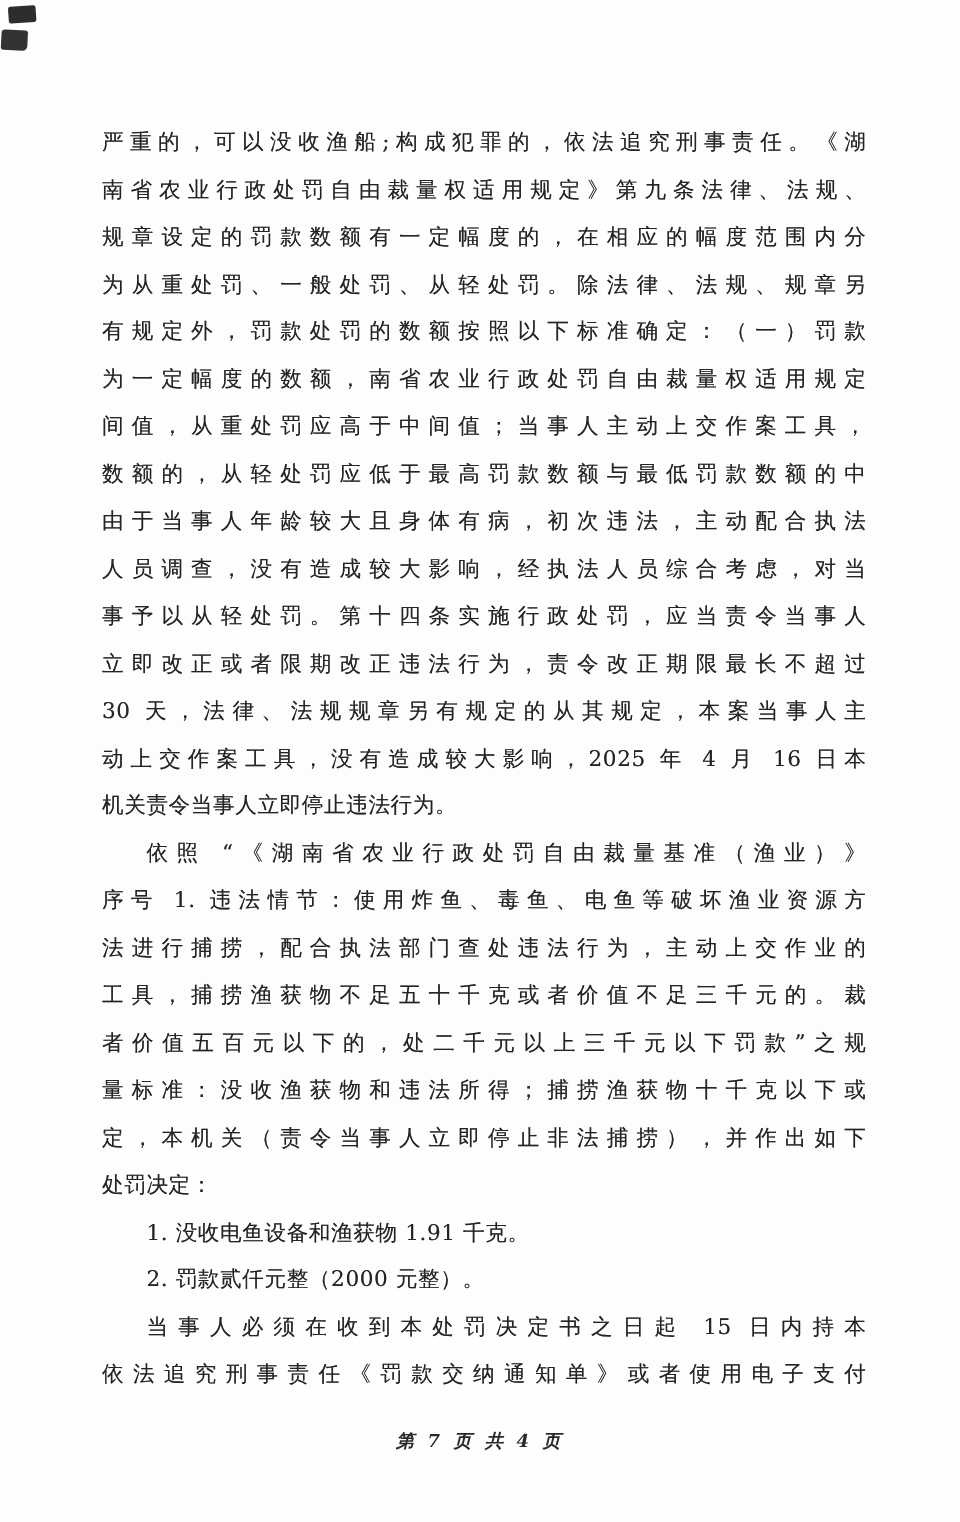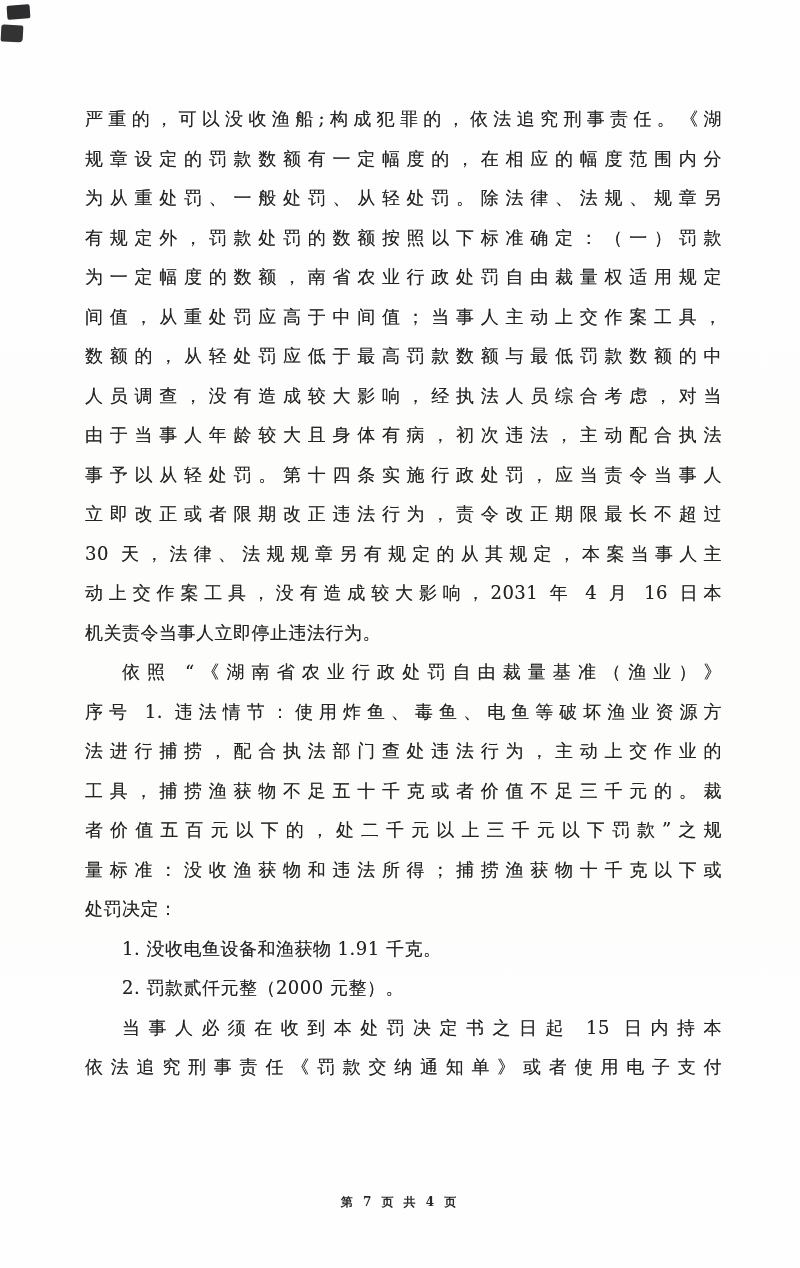--- a/index.html
+++ b/index.html
@@ -61,56 +61,59 @@
     text-indent: 37px;
   }
   .page-footer {
     position: absolute;
     left: 0;
     top: 1191px;
     width: 100%;
     text-align: center;
   }
   .page-footer span {
-    font-size: 12px;
+    font-size: 15px;
     font-weight: 600;
     letter-spacing: 3px;
     color: #2a2a2a;
+    font-style: italic;
   }
 </style>
 </head>
 <body>
 
 <div class="page">
 
   <div class="scan-mark m1"></div>
   <div class="scan-mark m2"></div>
 
   <main class="doc-body">
     <div id="lines">
         <div class="line justify">严重的，可以没收渔船;构成犯罪的，依法追究刑事责任。《湖</div>
+        <div class="line justify">南省农业行政处罚自由裁量权适用规定》第九条法律、法规、</div>
         <div class="line justify">规章设定的罚款数额有一定幅度的，在相应的幅度范围内分</div>
         <div class="line justify">为从重处罚、一般处罚、从轻处罚。除法律、法规、规章另</div>
         <div class="line justify">有规定外，罚款处罚的数额按照以下标准确定：（一）罚款</div>
         <div class="line justify">为一定幅度的数额，南省农业行政处罚自由裁量权适用规定</div>
         <div class="line justify">间值，从重处罚应高于中间值；当事人主动上交作案工具，</div>
         <div class="line justify">数额的，从轻处罚应低于最高罚款数额与最低罚款数额的中</div>
+        <div class="line justify">由于当事人年龄较大且身体有病，初次违法，主动配合执法</div>
         <div class="line justify">人员调查，没有造成较大影响，经执法人员综合考虑，对当</div>
-        <div class="line justify">由于当事人年龄较大且身体有病，初次违法，主动配合执法</div>
         <div class="line justify">事予以从轻处罚。第十四条实施行政处罚，应当责令当事人</div>
         <div class="line justify">立即改正或者限期改正违法行为，责令改正期限最长不超过</div>
         <div class="line justify">30 天，法律、法规规章另有规定的从其规定，本案当事人主</div>
-        <div class="line justify">动上交作案工具，没有造成较大影响，2031 年 4 月 16 日本</div>
+        <div class="line justify">动上交作案工具，没有造成较大影响，2025 年 4 月 16 日本</div>
         <div class="line left">机关责令当事人立即停止违法行为。</div>
         <div class="line justify indent">依照 “《湖南省农业行政处罚自由裁量基准（渔业）》</div>
         <div class="line justify">序号 1. 违法情节：使用炸鱼、毒鱼、电鱼等破坏渔业资源方</div>
         <div class="line justify">法进行捕捞，配合执法部门查处违法行为，主动上交作业的</div>
         <div class="line justify">工具，捕捞渔获物不足五十千克或者价值不足三千元的。裁</div>
         <div class="line justify">者价值五百元以下的，处二千元以上三千元以下罚款”之规</div>
         <div class="line justify">量标准：没收渔获物和违法所得；捕捞渔获物十千克以下或</div>
+        <div class="line justify">定，本机关（责令当事人立即停止非法捕捞），并作出如下</div>
         <div class="line left">处罚决定：</div>
         <div class="line left indent">1. 没收电鱼设备和渔获物 1.91 千克。</div>
         <div class="line left indent">2. 罚款贰仟元整（2000 元整）。</div>
         <div class="line justify indent">当事人必须在收到本处罚决定书之日起 15 日内持本</div>
         <div class="line justify">依法追究刑事责任《罚款交纳通知单》或者使用电子支付</div>
       </div>
   </main>
 
   <footer class="page-footer">
     <span>第 7 页 共 4 页</span>

